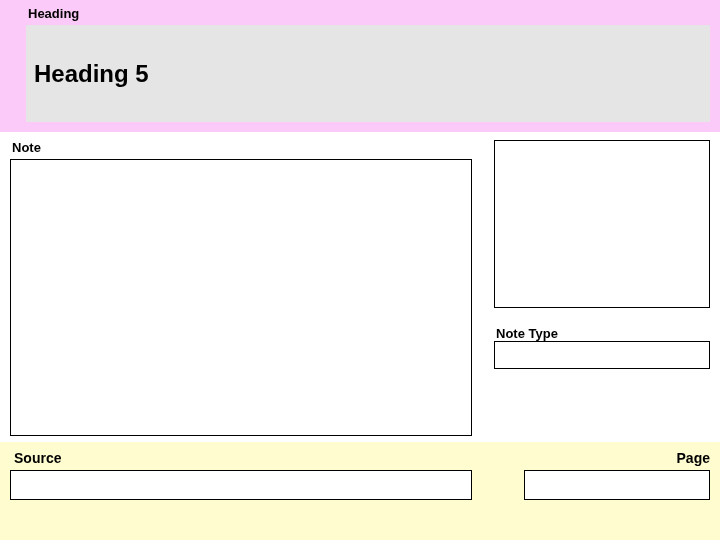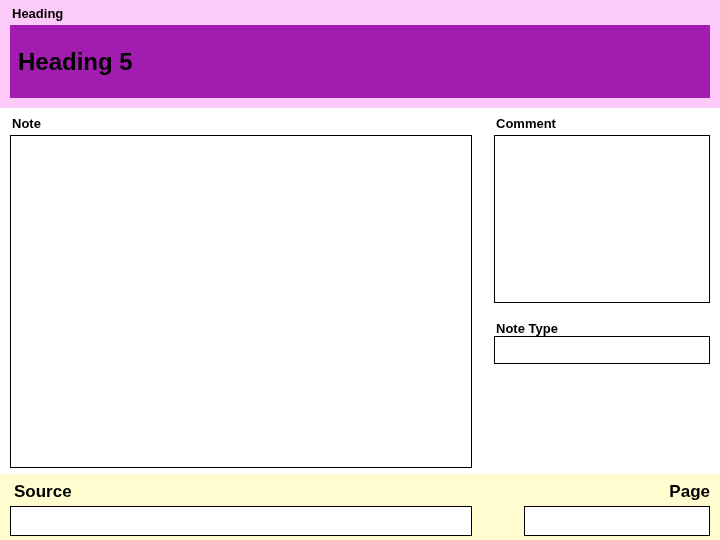--- a/index.html
+++ b/index.html
@@ -5,62 +5,62 @@
   * { box-sizing: border-box; margin: 0; padding: 0; }
   body {
     width: 720px;
     height: 540px;
     font-family: Arial, sans-serif;
     background: #fff;
     overflow: hidden;
   }
   .top-section {
     background: #fccaf8;
-    padding: 6px 10px 10px 10px;
-    height: 108px;
+    padding: 6px 10px 10px 26px;
+    height: 132px;
   }
   .top-row {
     display: flex;
     gap: 18px;
     height: 100%;
   }
   .top-col {
     flex: 1;
     display: flex;
     flex-direction: column;
   }
   .field-label {
     font-size: 13px;
     font-weight: bold;
     color: #000;
     margin-bottom: 4px;
     padding-left: 2px;
   }
   .heading-input {
-    background: #a21caf;
+    background: #e5e5e5;
     border: none;
     padding: 6px 8px;
     font-size: 24px;
     font-weight: bold;
     color: #000;
     flex: 1;
     width: 100%;
   }
   .subheading-input {
     background: #fff;
     border: none;
     flex: 1;
     width: 100%;
     font-size: 14px;
     padding: 6px 8px;
   }
   .mid-section {
     background: #fff;
     padding: 8px 10px 6px 10px;
-    height: 366px;
+    height: 310px;
     display: flex;
     gap: 22px;
   }
   .note-col {
     flex: 0 0 462px;
     display: flex;
     flex-direction: column;
   }
   .right-col {
     flex: 1;
@@ -111,21 +111,21 @@
     display: flex;
     flex-direction: column;
   }
   .page-col {
     flex: 1;
     display: flex;
     flex-direction: column;
     align-items: flex-end;
   }
   .bottom-label {
-    font-size: 17px;
+    font-size: 14px;
     font-weight: bold;
     margin-bottom: 4px;
     padding-left: 4px;
   }
   .source-box, .page-box {
     border: 1px solid #000;
     height: 30px;
     background: #fff;
     font-family: inherit;
     font-size: 13px;
@@ -143,21 +143,20 @@
     </div>
   </div>
 </div>
 
 <div class="mid-section">
   <div class="note-col">
     <div class="field-label">Note</div>
     <textarea class="note-box" style=""></textarea>
   </div>
   <div class="right-col">
-    <div class="field-label">Comment</div>
     <textarea class="comment-box" style=""></textarea>
     <div class="notetype-label">Note Type</div>
     <input class="notetype-box" type="text" value="" style="">
   </div>
 </div>
 
 <div class="bottom-section">
   <div class="source-col">
     <div class="bottom-label">Source</div>
     <input class="source-box" type="text" value="" style="">

